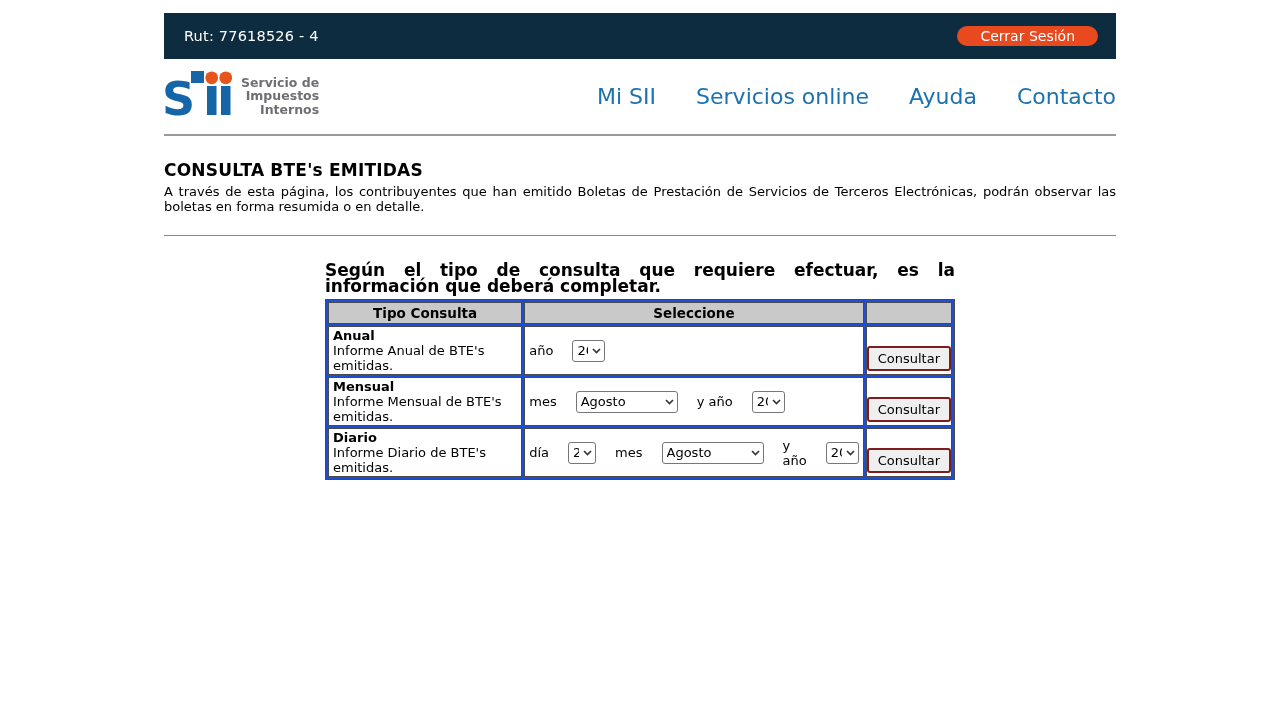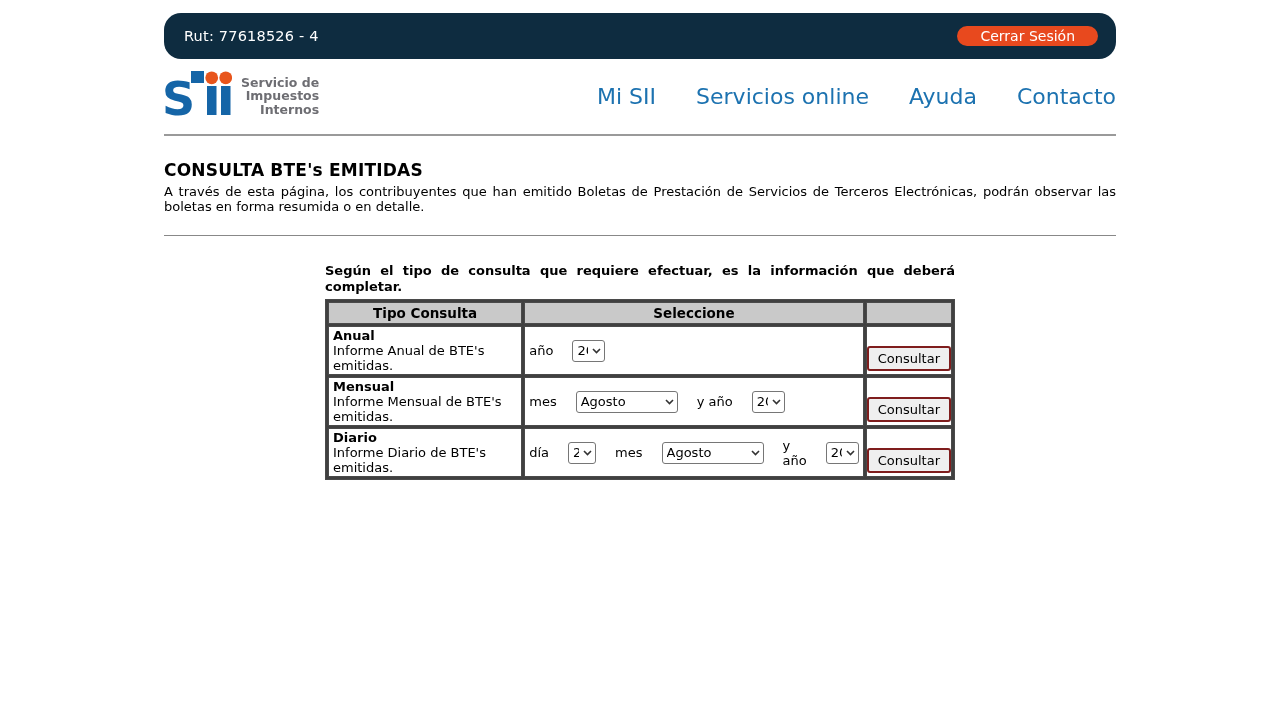--- a/index.html
+++ b/index.html
@@ -3,21 +3,21 @@
 <meta charset="utf-8">
 <style>
   * { box-sizing: border-box; margin: 0; padding: 0; }
   html, body { width: 1280px; height: 720px; background: #ffffff;
     font-family: "DejaVu Sans", "Liberation Sans", sans-serif; color: #000; }
   .container { width: 952px; margin: 0 auto; }
 
   
   .topbar { margin-top: 13px; height: 46px; background: #0e2c40;
     display: flex; align-items: center; justify-content: space-between;
-    padding: 0 18px 0 20px; border-radius: 17px; }
+    padding: 0 18px 0 20px; }
   .rut { color: #ffffff; font-size: 14.5px; letter-spacing: 0.2px; }
   .logout-btn { background: #e8491e; color: #ffffff; border: none;
     height: 20px; padding: 0 23px; border-radius: 15px; font-size: 14px;
     font-family: "DejaVu Sans", sans-serif; cursor: pointer; }
 
   
   .header { display: flex; align-items: center; justify-content: space-between;
     padding: 12px 0 13px 0; }
   .logo { display: flex; align-items: center; gap: 9px; }
   .logo-text { color: #6e6e73; font-size: 12.5px; font-weight: 700; line-height: 1.08; text-align: right; }
@@ -25,24 +25,24 @@
   .nav a { color: #1c72b0; font-size: 22px; text-decoration: none; }
 
   .hr1 { border: none; border-top: 2px solid #9a9a9a; }
   .hr2 { border: none; border-top: 1px solid #888888; margin-top: 21px; }
 
   
   .page-title { margin-top: 24px; font-size: 17px; font-weight: 700; letter-spacing: 0.2px; }
   .page-desc { margin-top: 4px; font-size: 13px; line-height: 15px; text-align: justify; }
 
   .query-block { width: 630px; margin: 27px auto 0 auto; }
-  .instruction { font-size: 13px; font-weight: 700; line-height: 15.5px; text-align: justify; }
+  .instruction { font-size: 17px; font-weight: 700; line-height: 15.5px; text-align: justify; }
 
   table.query { width: 630px; margin-top: 5px; border-collapse: separate;
-    border-spacing: 2px; border: 1px solid #4a4a4a; background: #404040; }
+    border-spacing: 2px; border: 1px solid #4a4a4a; background: #1d4ed8; }
   table.query th { background: #c9c9c9; border: 1px solid #4a4a4a;
     font-size: 13.5px; font-weight: 700; height: 22px; text-align: center; }
   table.query td { border: 1px solid #4a4a4a; height: 38px; background: #fff; }
   .col-tipo { width: 240px; } .col-sel { width: 301px; } .col-btn { width: 75px; }
 
   td.tipo-cell { padding: 1px 4px; font-size: 13px; line-height: 15px; vertical-align: middle; }
   td.tipo-cell b { font-size: 13px; }
   td.sel-cell { padding: 0 4px; vertical-align: middle; }
   .sel-row { display: flex; align-items: center; gap: 19px; font-size: 13px; }
   td.btn-cell { vertical-align: bottom; text-align: center; padding-bottom: 3px; }

